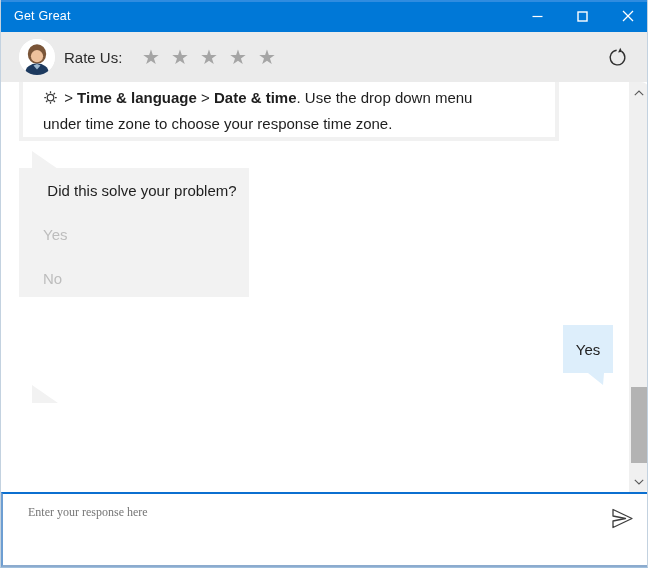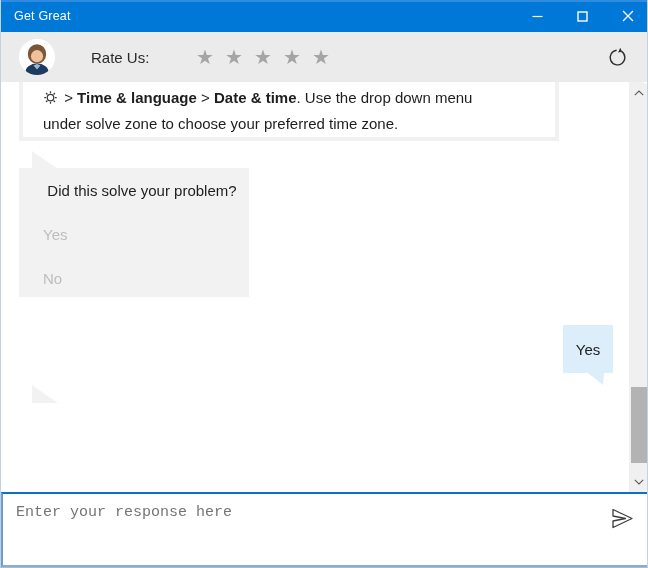--- a/index.html
+++ b/index.html
@@ -14,21 +14,21 @@
     position:absolute;top:0;left:-1px;width:650px;height:32px;
     background:linear-gradient(#2f8ce0 0,#2f8ce0 2px,#0078d7 2px);
     display:flex;align-items:center;color:#fff;
   }
   .titlebar-title{font-size:12.5px;padding-left:14px;flex:1;letter-spacing:.2px;}
   .caption-btn{width:45px;height:32px;display:flex;align-items:center;justify-content:center;cursor:default;}
   .caption-btn svg{display:block;}
   
   .ratebar{
     position:absolute;top:32px;left:0;width:100%;height:50px;background:#ebebeb;
-    display:flex;align-items:center;gap:27px;
+    display:flex;align-items:center;
   }
   .avatar{width:36px;height:36px;border-radius:50%;overflow:hidden;margin-left:18px;background:#fff;flex:0 0 auto;}
   .rate-label{font-size:15px;color:#2b2b2b;margin-left:9px;white-space:nowrap;}
   .stars{display:flex;margin-left:14px;}
   .star{font-size:20px;color:#a5a5a5;width:29px;text-align:center;font-family:"DejaVu Sans",sans-serif;line-height:1;}
   .ratebar-spacer{flex:1;}
   .refresh-btn{width:34px;height:34px;margin-right:13px;display:flex;align-items:center;justify-content:center;}
   
   .chat{position:absolute;top:82px;left:0;width:648px;height:411px;background:#fff;overflow:hidden;border-radius:8px;}
   .instruction-card{
@@ -62,22 +62,22 @@
   .scroll-up{top:3px;}
   .scroll-down{bottom:3px;}
   .scroll-thumb{position:absolute;left:2px;top:305px;width:16px;height:76px;background:#b3b3b3;}
   
   .inputbar{
     position:absolute;left:0;bottom:0;width:648px;height:75px;background:#fff;
     border:2px solid #6d9ed2;border-top:2px solid #0b6fd0;border-bottom-color:#8cabce;
   }
   .inputbar input{
     position:absolute;inset:0;width:100%;height:100%;border:none;outline:none;
-    font-family:Liberation Mono, monospace;font-size:15px;color:#1e1e1e;
-    padding:0 46px 34px 13px;background:transparent;
+    font-family:Liberation Serif, serif;font-size:12px;color:#1e1e1e;
+    padding:0 46px 34px 25px;background:transparent;
   }
   .inputbar input::placeholder{color:#757575;opacity:1;}
   .send-btn{position:absolute;right:12px;top:12px;width:26px;height:26px;display:flex;align-items:center;justify-content:center;}
 </style>
 </head>
 <body>
 
 <div class="window">
 
   <div class="titlebar">
@@ -127,21 +127,21 @@
     </div>
   </div>
 
   <div class="chat">
 
     <div class="instruction-card">
       <span class="gear-icon-wrap"><svg width="15" height="15" viewBox="0 0 24 24" fill="none" stroke="#3c3c3c" stroke-width="2">
             <circle cx="12" cy="12" r="5.2"></circle>
             <path d="M12 2v3M12 19v3M2 12h3M19 12h3M4.9 4.9l2.2 2.2M16.9 16.9l2.2 2.2M19.1 4.9L16.9 7.1M7.1 16.9l-2.2 2.2"></path>
           </svg></span><span> &gt; </span><b>Time &amp; language</b><span> &gt; </span><b>Date &amp; time</b><span>. Use the drop down menu</span>
-      <span class="card-line2">under solve zone to choose your preferred time zone.</span>
+      <span class="card-line2">under time zone to choose your response time zone.</span>
     </div>
 
     <div class="tail tail-bot" style="left:31px;top:69px;"></div>
     <div class="bubble bubble-question">
       <div class="question-text">Did this solve your problem?</div>
       <div class="option">Yes</div>
       <div class="option">No</div>
     </div>
 
     <div class="user-bubble">

